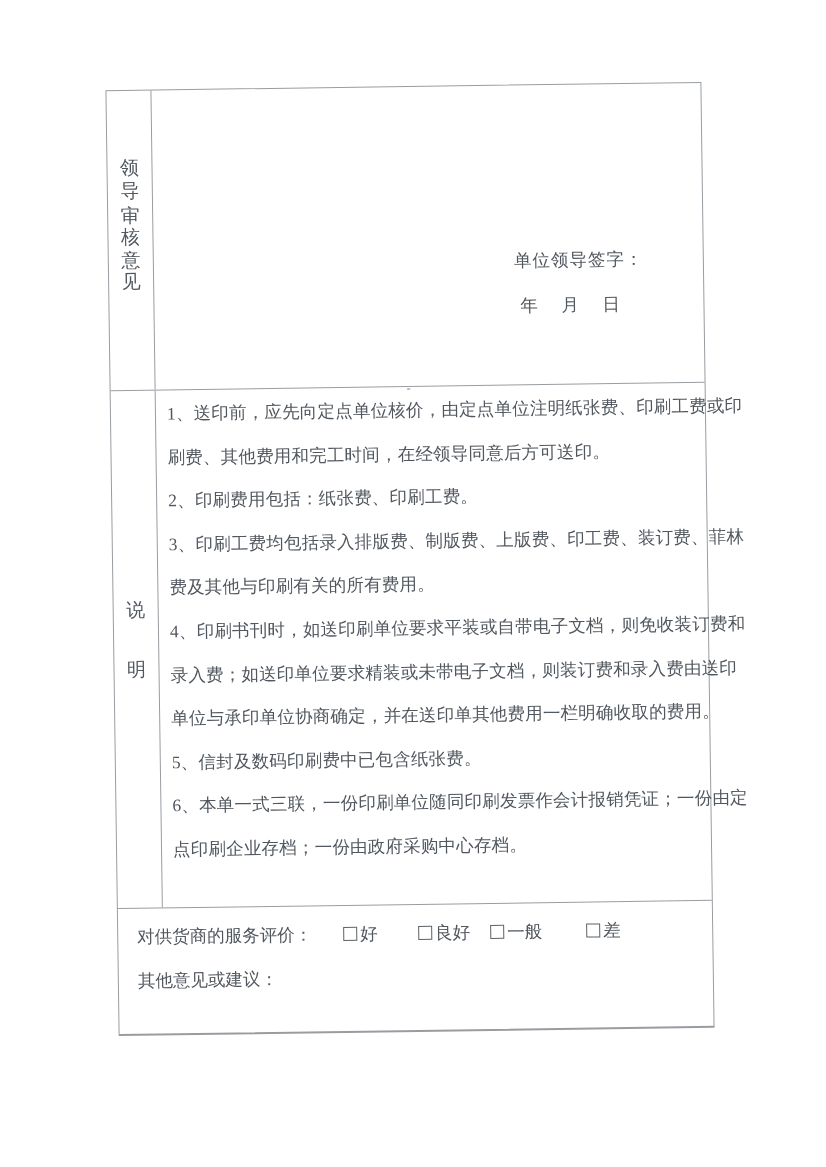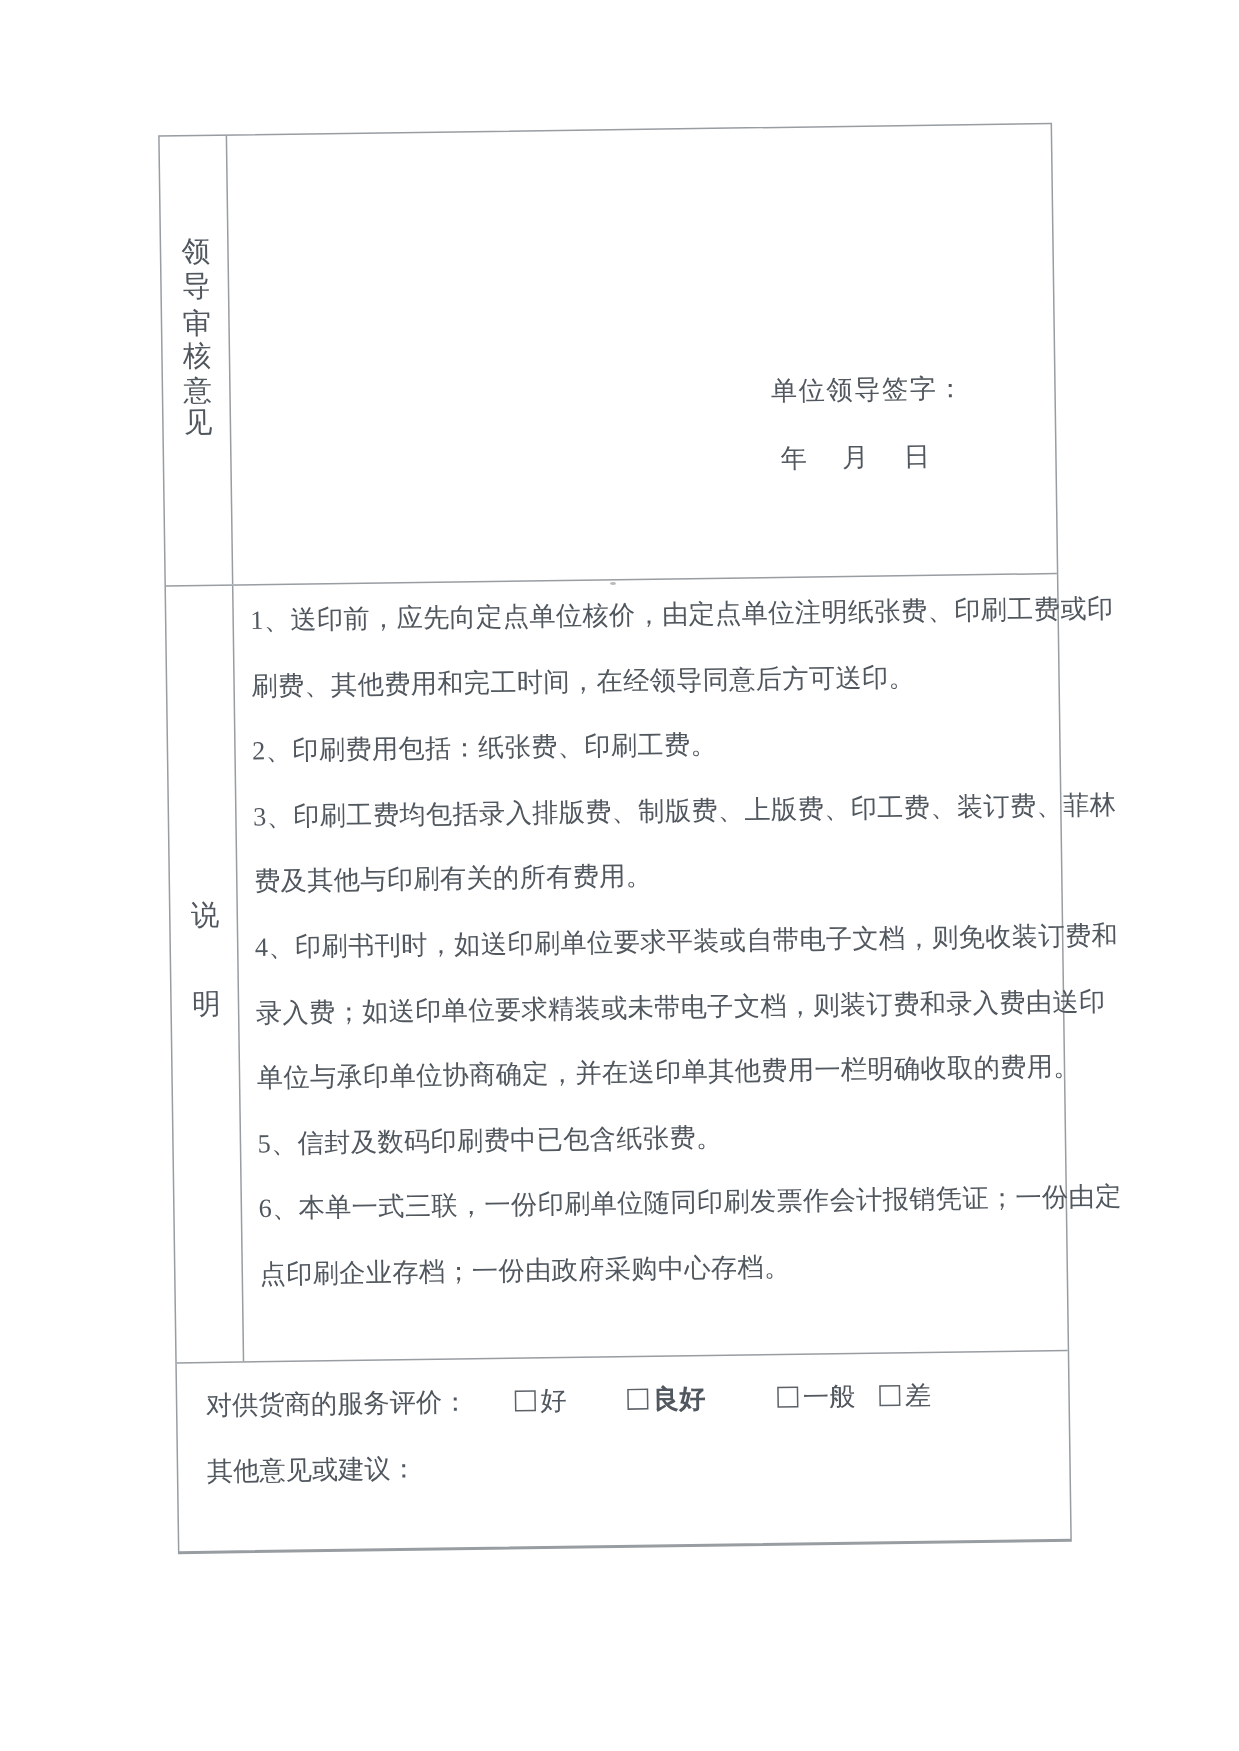--- a/index.html
+++ b/index.html
@@ -68,21 +68,21 @@
   }
   .row3{font-size:17.5px;}
   .eval-label{position:absolute;left:19px;top:16px;white-space:nowrap;}
   .opt{position:absolute;top:16px;white-space:nowrap;}
   .opt .box{
     display:inline-block;width:14px;height:14px;
     border:1.5px solid #5c6268;
     margin-right:3px;vertical-align:-1px;
     background:transparent;
   }
-  .opt1{left:225px;} .opt2{left:300px;font-weight:bold;} .opt3{left:400px;} .opt4{left:468px;}
+  .opt1{left:225px;} .opt2{left:300px;} .opt3{left:372px;} .opt4{left:468px;}
   .other-label{position:absolute;left:19px;top:60px;white-space:nowrap;}
   
   .speck{
     position:absolute;left:296px;top:301px;width:4px;height:2px;
     background:#b9bcbe;border-radius:50%;
   }
 </style>
 </head>
 <body>
 

